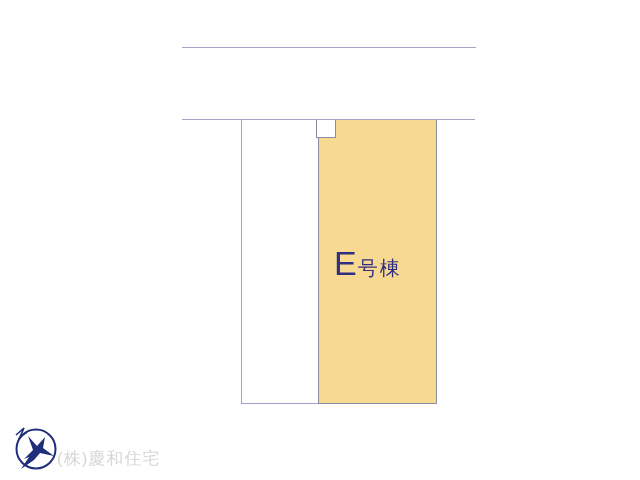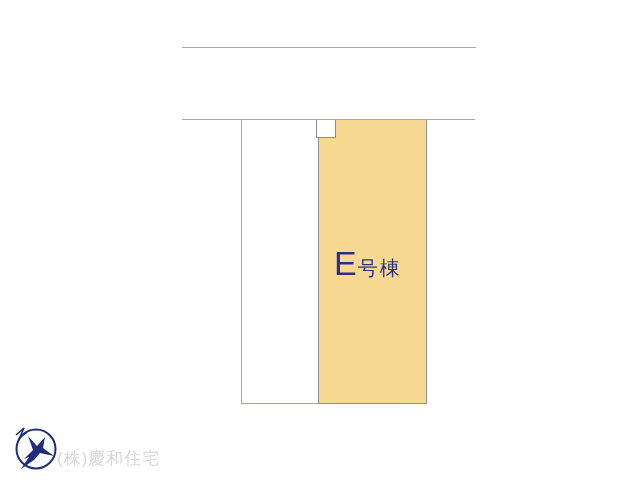--- a/index.html
+++ b/index.html
@@ -28,21 +28,21 @@
     position: absolute;
     box-sizing: border-box;
     z-index: 1;
   }
   .plot.neighbor {
     left: 241px; top: 119px; width: 79px; height: 285px;
     background: #ffffff;
     border: 1px solid var(--neighbor-stroke, #a39fce);
   }
   .plot.building-e {
-    left: 318px; top: 119px; width: 109px; height: 285px;
+    left: 318px; top: 119px; width: 119px; height: 285px;
     background: var(--plot-fill, #f8d992);
     border: 1px solid var(--plot-stroke, #8e8d9e);
   }
   .notch {
     position: absolute;
     box-sizing: border-box;
     left: 316px; top: 119px; width: 20px; height: 19px;
     background: #ffffff;
     border: 1px solid var(--plot-stroke, #8e8d9e);
     border-top: none;

